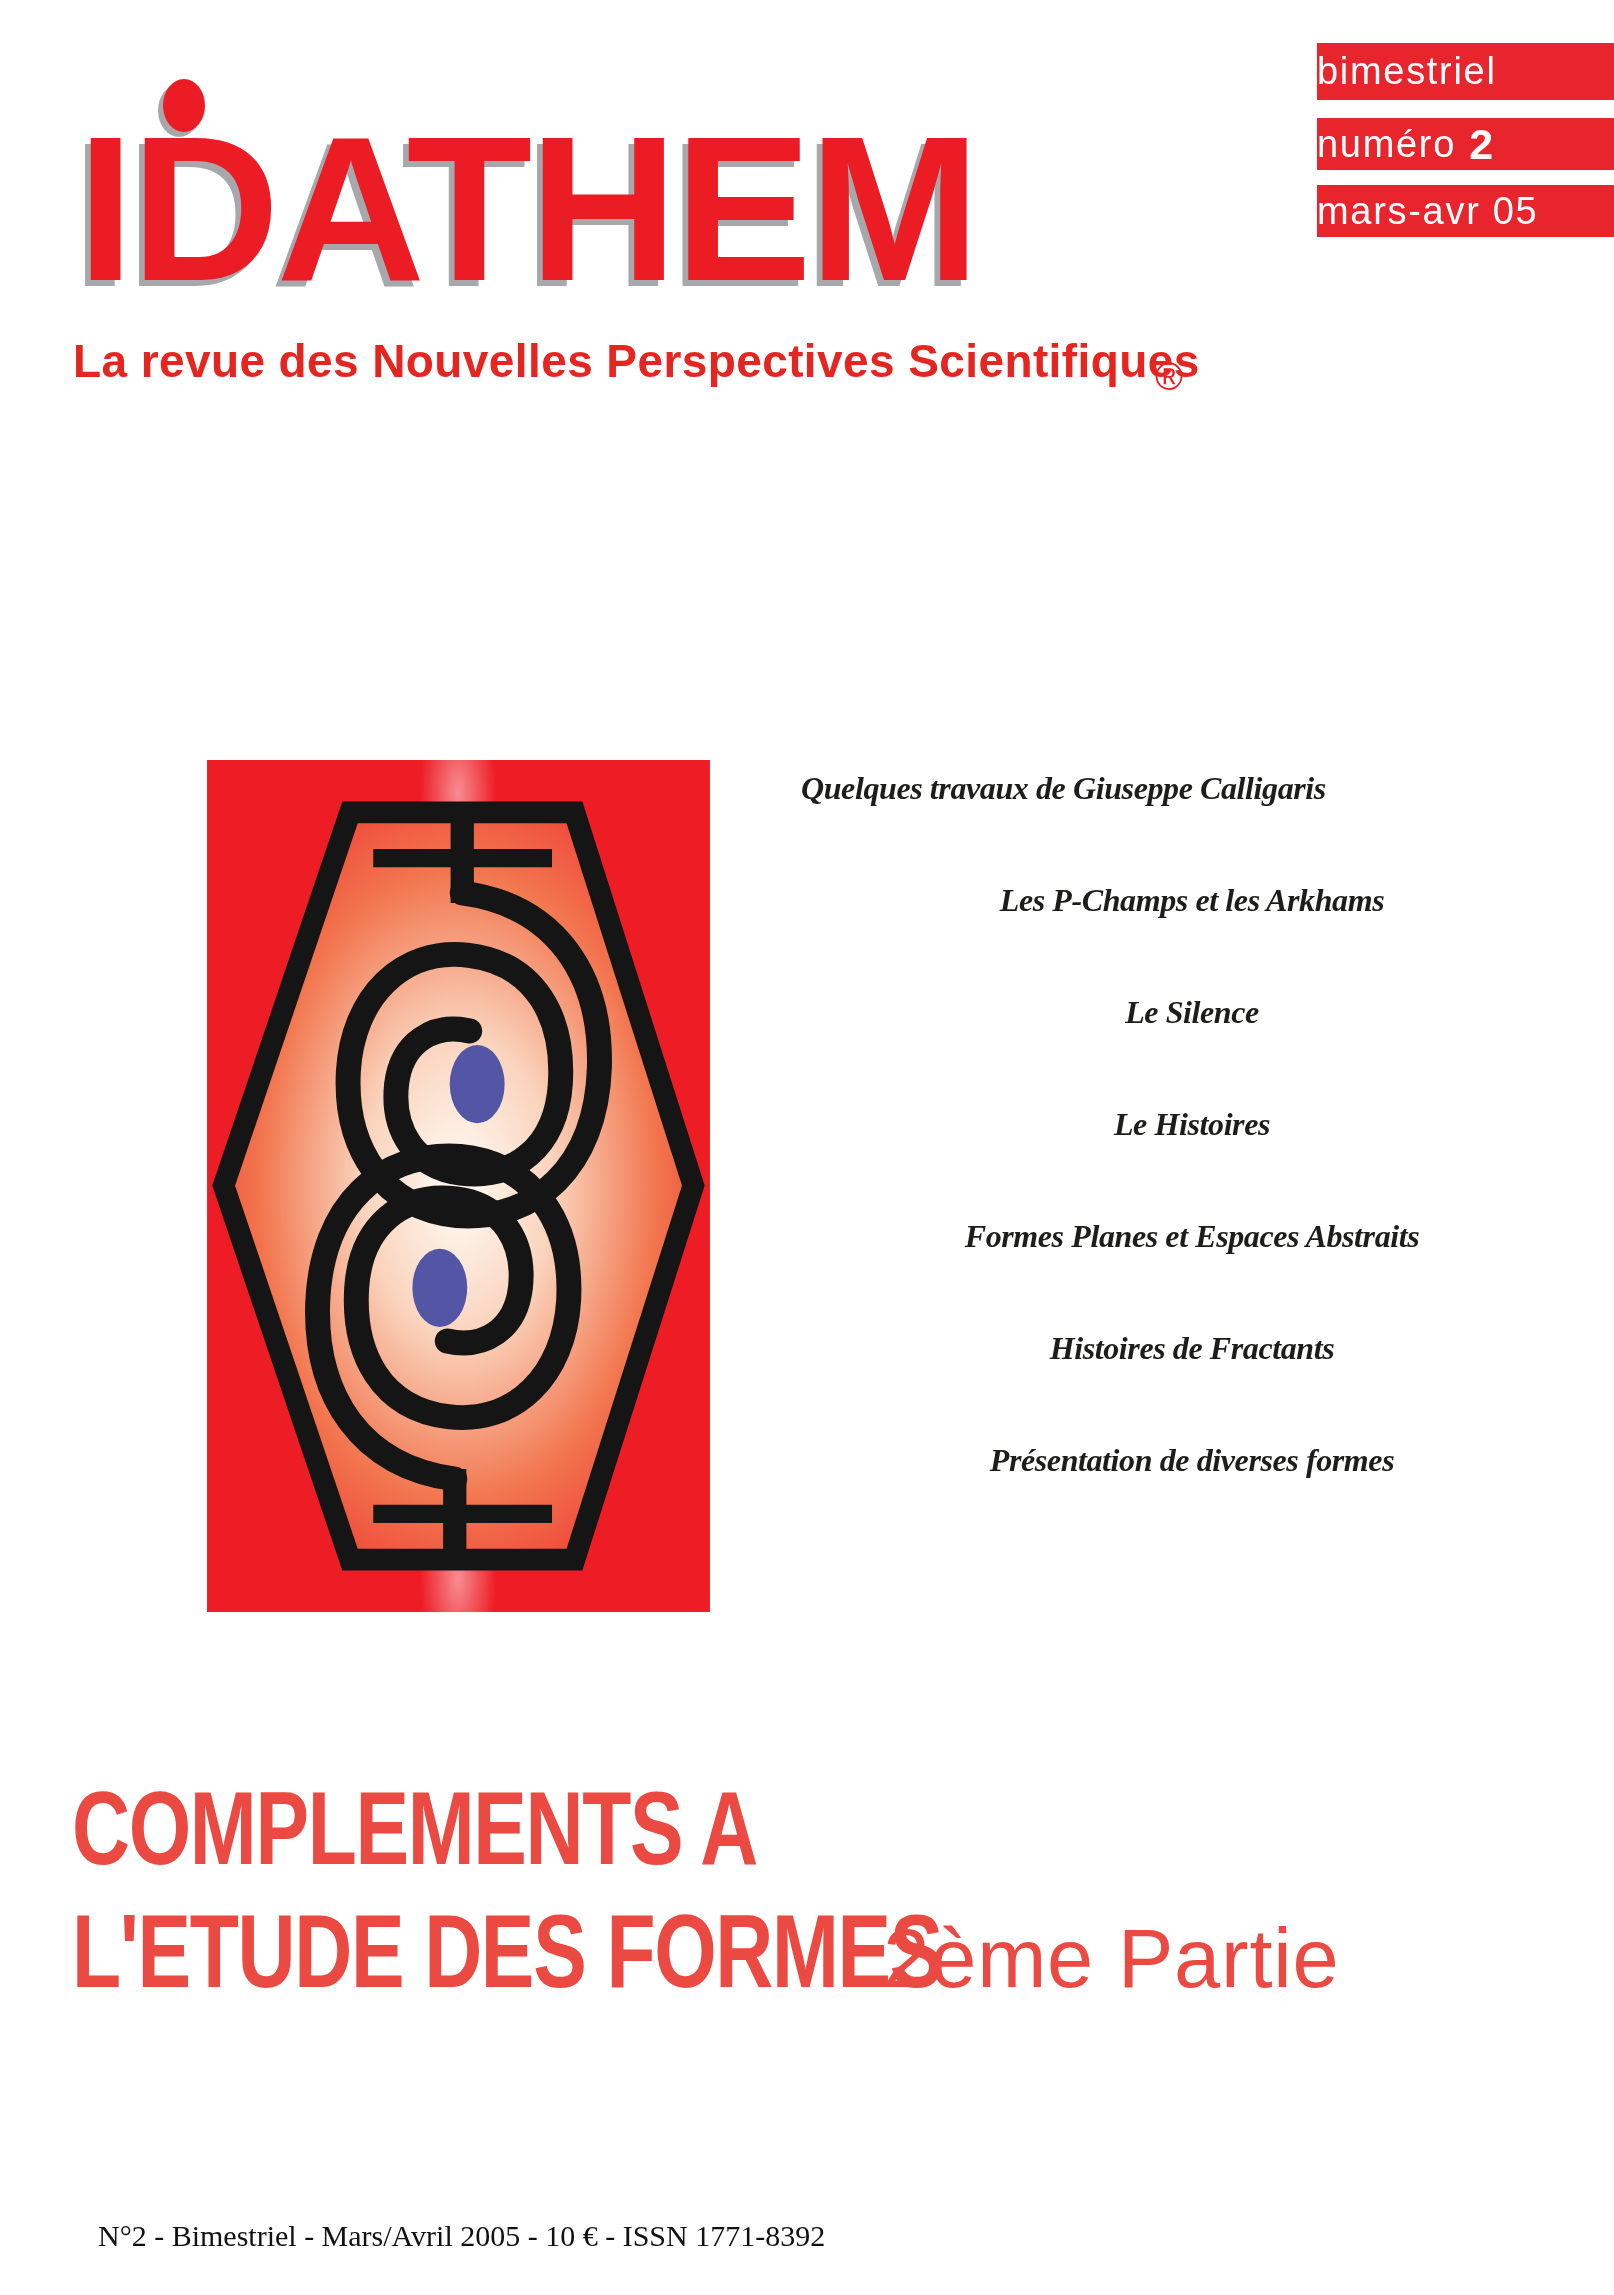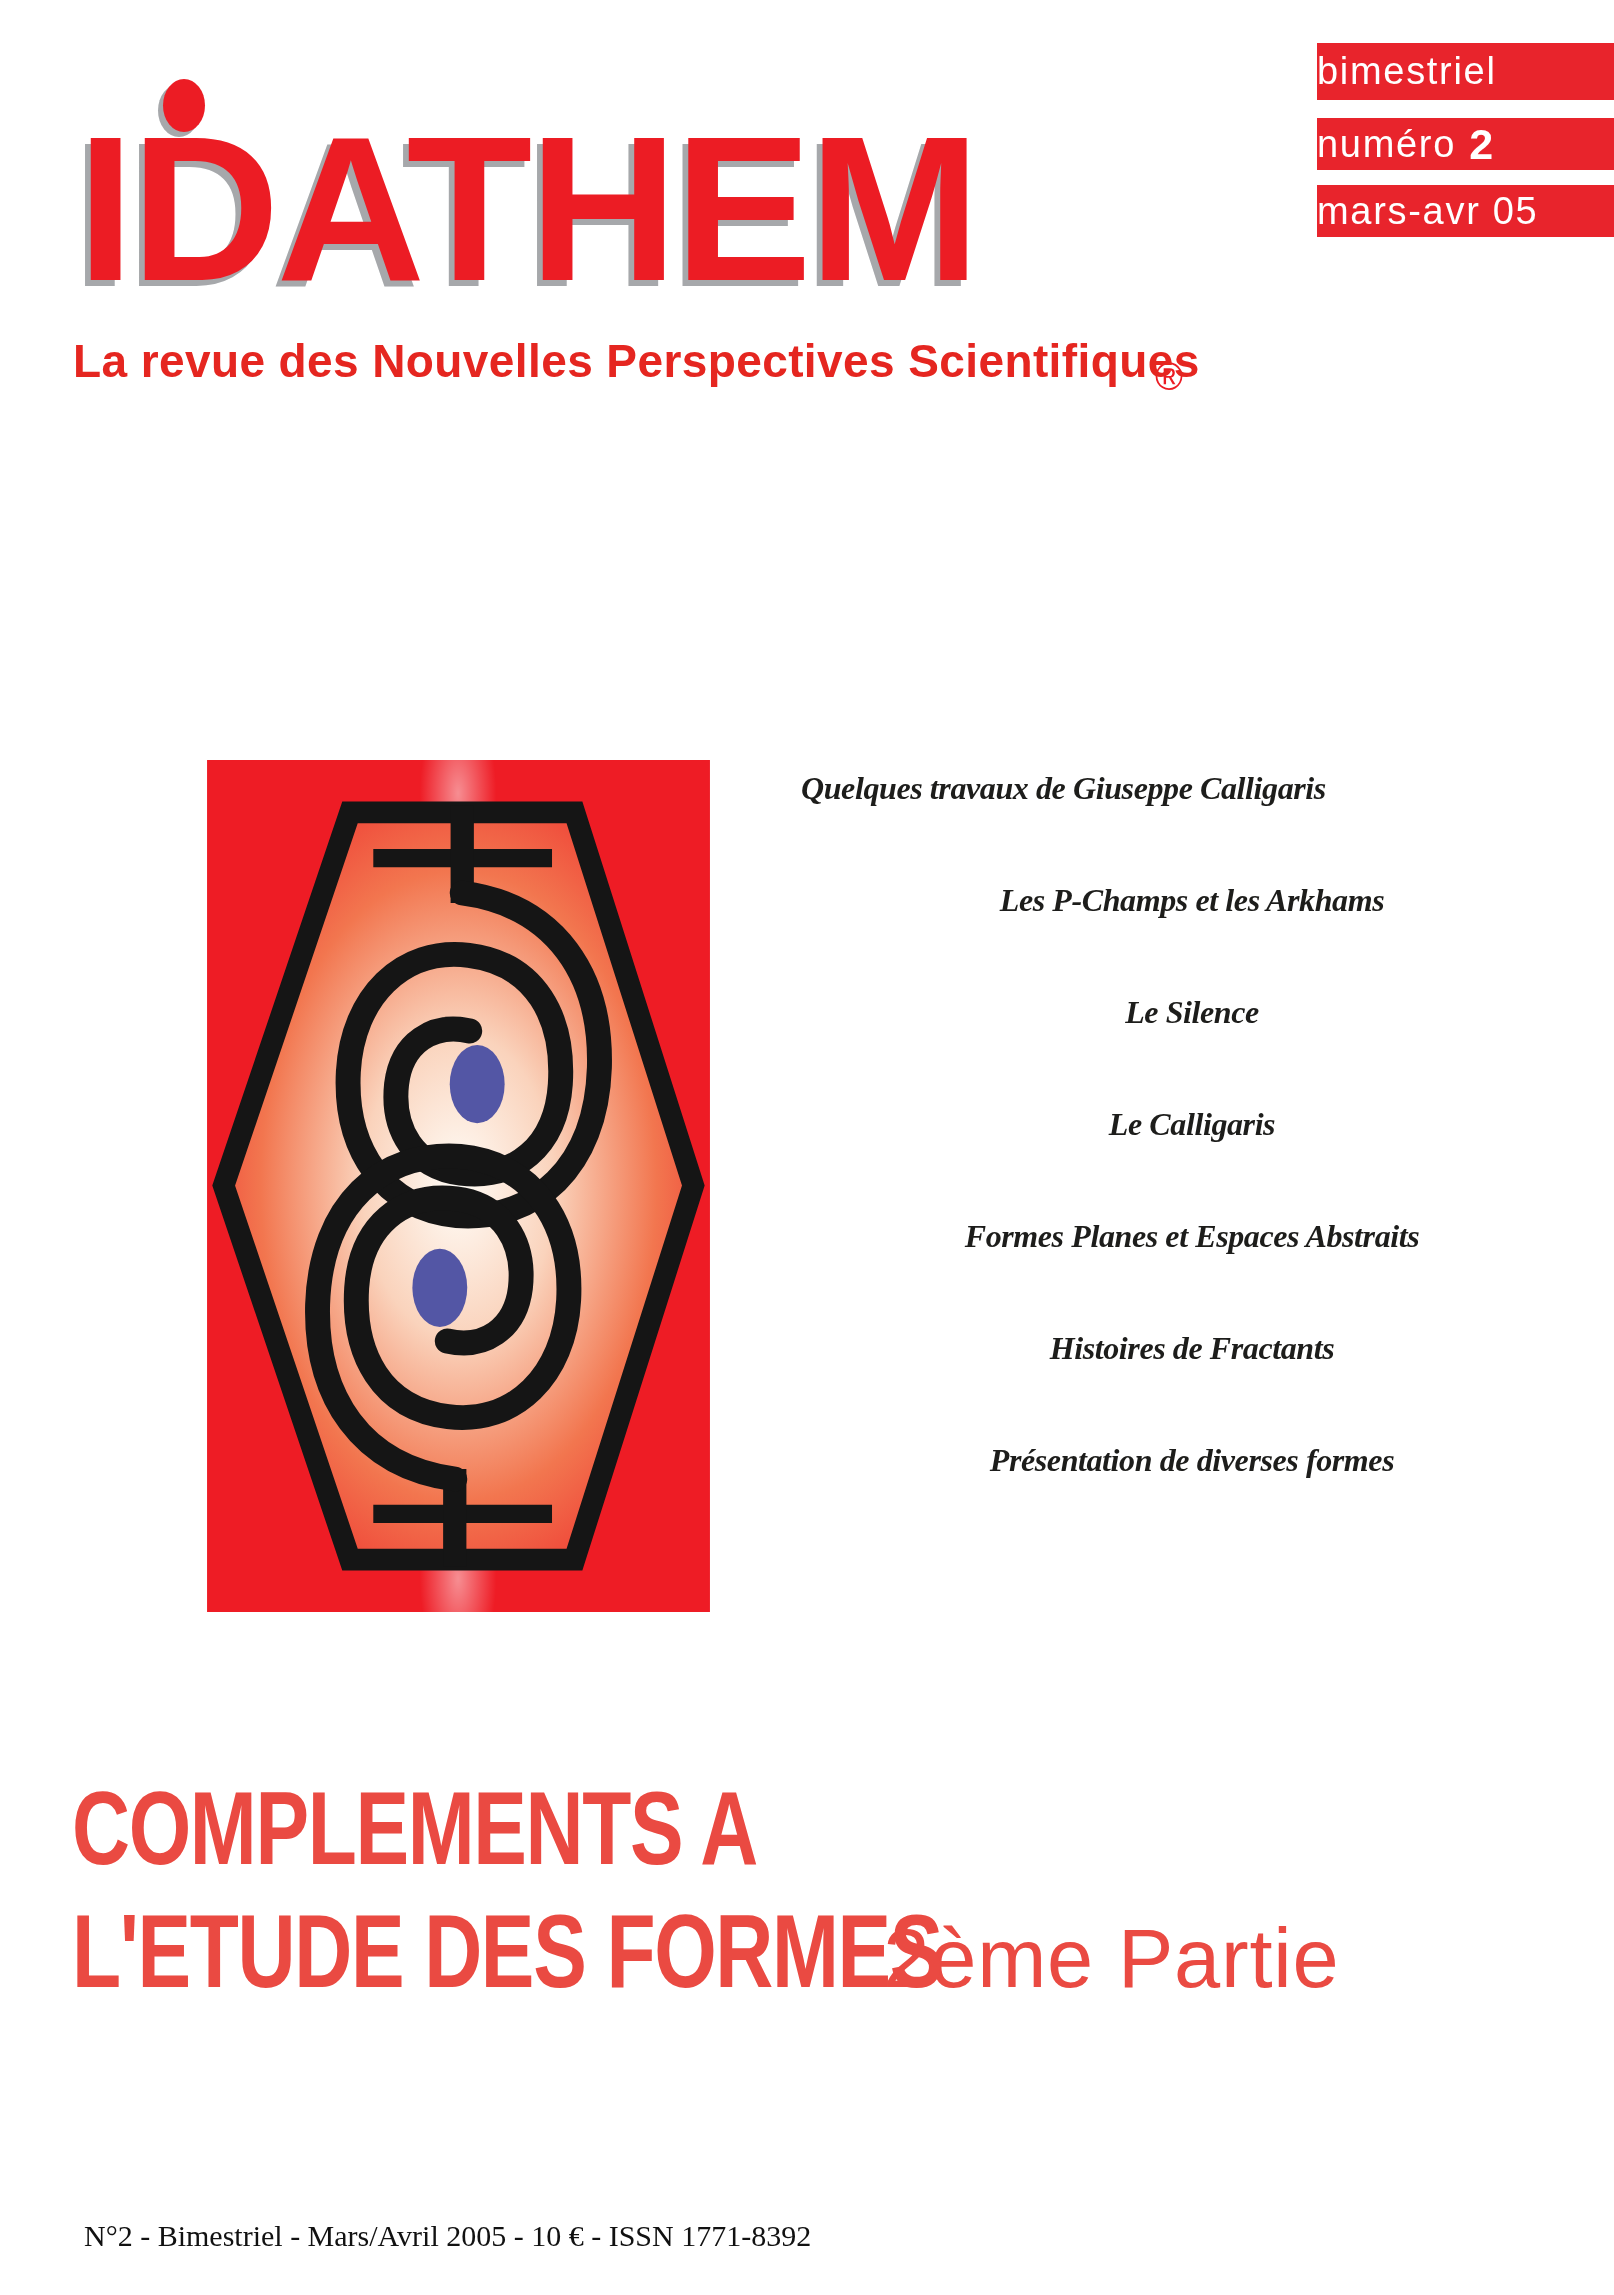--- a/index.html
+++ b/index.html
@@ -49,21 +49,21 @@
     display:inline-block;transform:scaleX(0.78);transform-origin:0 100%;
     font-size:103px;line-height:103px;font-weight:700;color:#EA4A42;letter-spacing:-1.7px;
     vertical-align:baseline;
   }
   .cover-part{
     display:inline-block;font-size:83px;line-height:83px;font-weight:400;color:#EA4A42;
     margin-left:-308px;letter-spacing:0.8px;vertical-align:baseline;
   }
   
   .footer{
-    position:absolute;left:84px;top:2219px;font-family:"Liberation Serif",serif;
+    position:absolute;left:98px;top:2219px;font-family:"Liberation Serif",serif;
     font-size:30px;color:#111111;white-space:nowrap;
   }
 </style>
 </head>
 <body>
 
 <header>
   <div class="logo-wrap">
     <span class="logo-dot"></span>
     <span class="logo-letters">IDATHEM</span>
@@ -111,21 +111,21 @@
     <path d="M298 865 C185 850 130 765 133 655 C137 535 210 470 305 477 C390 485 440 555 435 650 C430 740 370 800 290 790 C210 780 175 715 180 635 C185 560 235 520 300 528 C355 535 383 580 377 635 C371 685 333 709 289 699" fill="none" stroke="#151515" stroke-width="30" stroke-linecap="round"></path>
     <ellipse cx="325" cy="390" rx="33" ry="47" fill="#5356A5"></ellipse>
     <ellipse cx="280" cy="635" rx="33" ry="47" fill="#5356A5"></ellipse>
   </svg>
 </div>
 
 <div class="toc">
   <div class="toc-line">Quelques travaux de Giuseppe Calligaris</div>
   <div class="toc-line toc-gap">Les P-Champs et les Arkhams</div>
   <div class="toc-line toc-gap">Le Silence</div>
-  <div class="toc-line toc-gap">Le Calligaris</div>
+  <div class="toc-line toc-gap">Le Histoires</div>
   <div class="toc-line toc-gap">Formes Planes et Espaces Abstraits</div>
   <div class="toc-line toc-gap">Histoires de Fractants</div>
   <div class="toc-line toc-gap">Présentation de diverses formes</div>
 </div>
 
 <div class="cover-line1">
   <span class="cover-main">COMPLEMENTS A</span>
 </div>
 <div class="cover-line2">
   <span class="cover-main">L'ETUDE DES FORMES</span>

